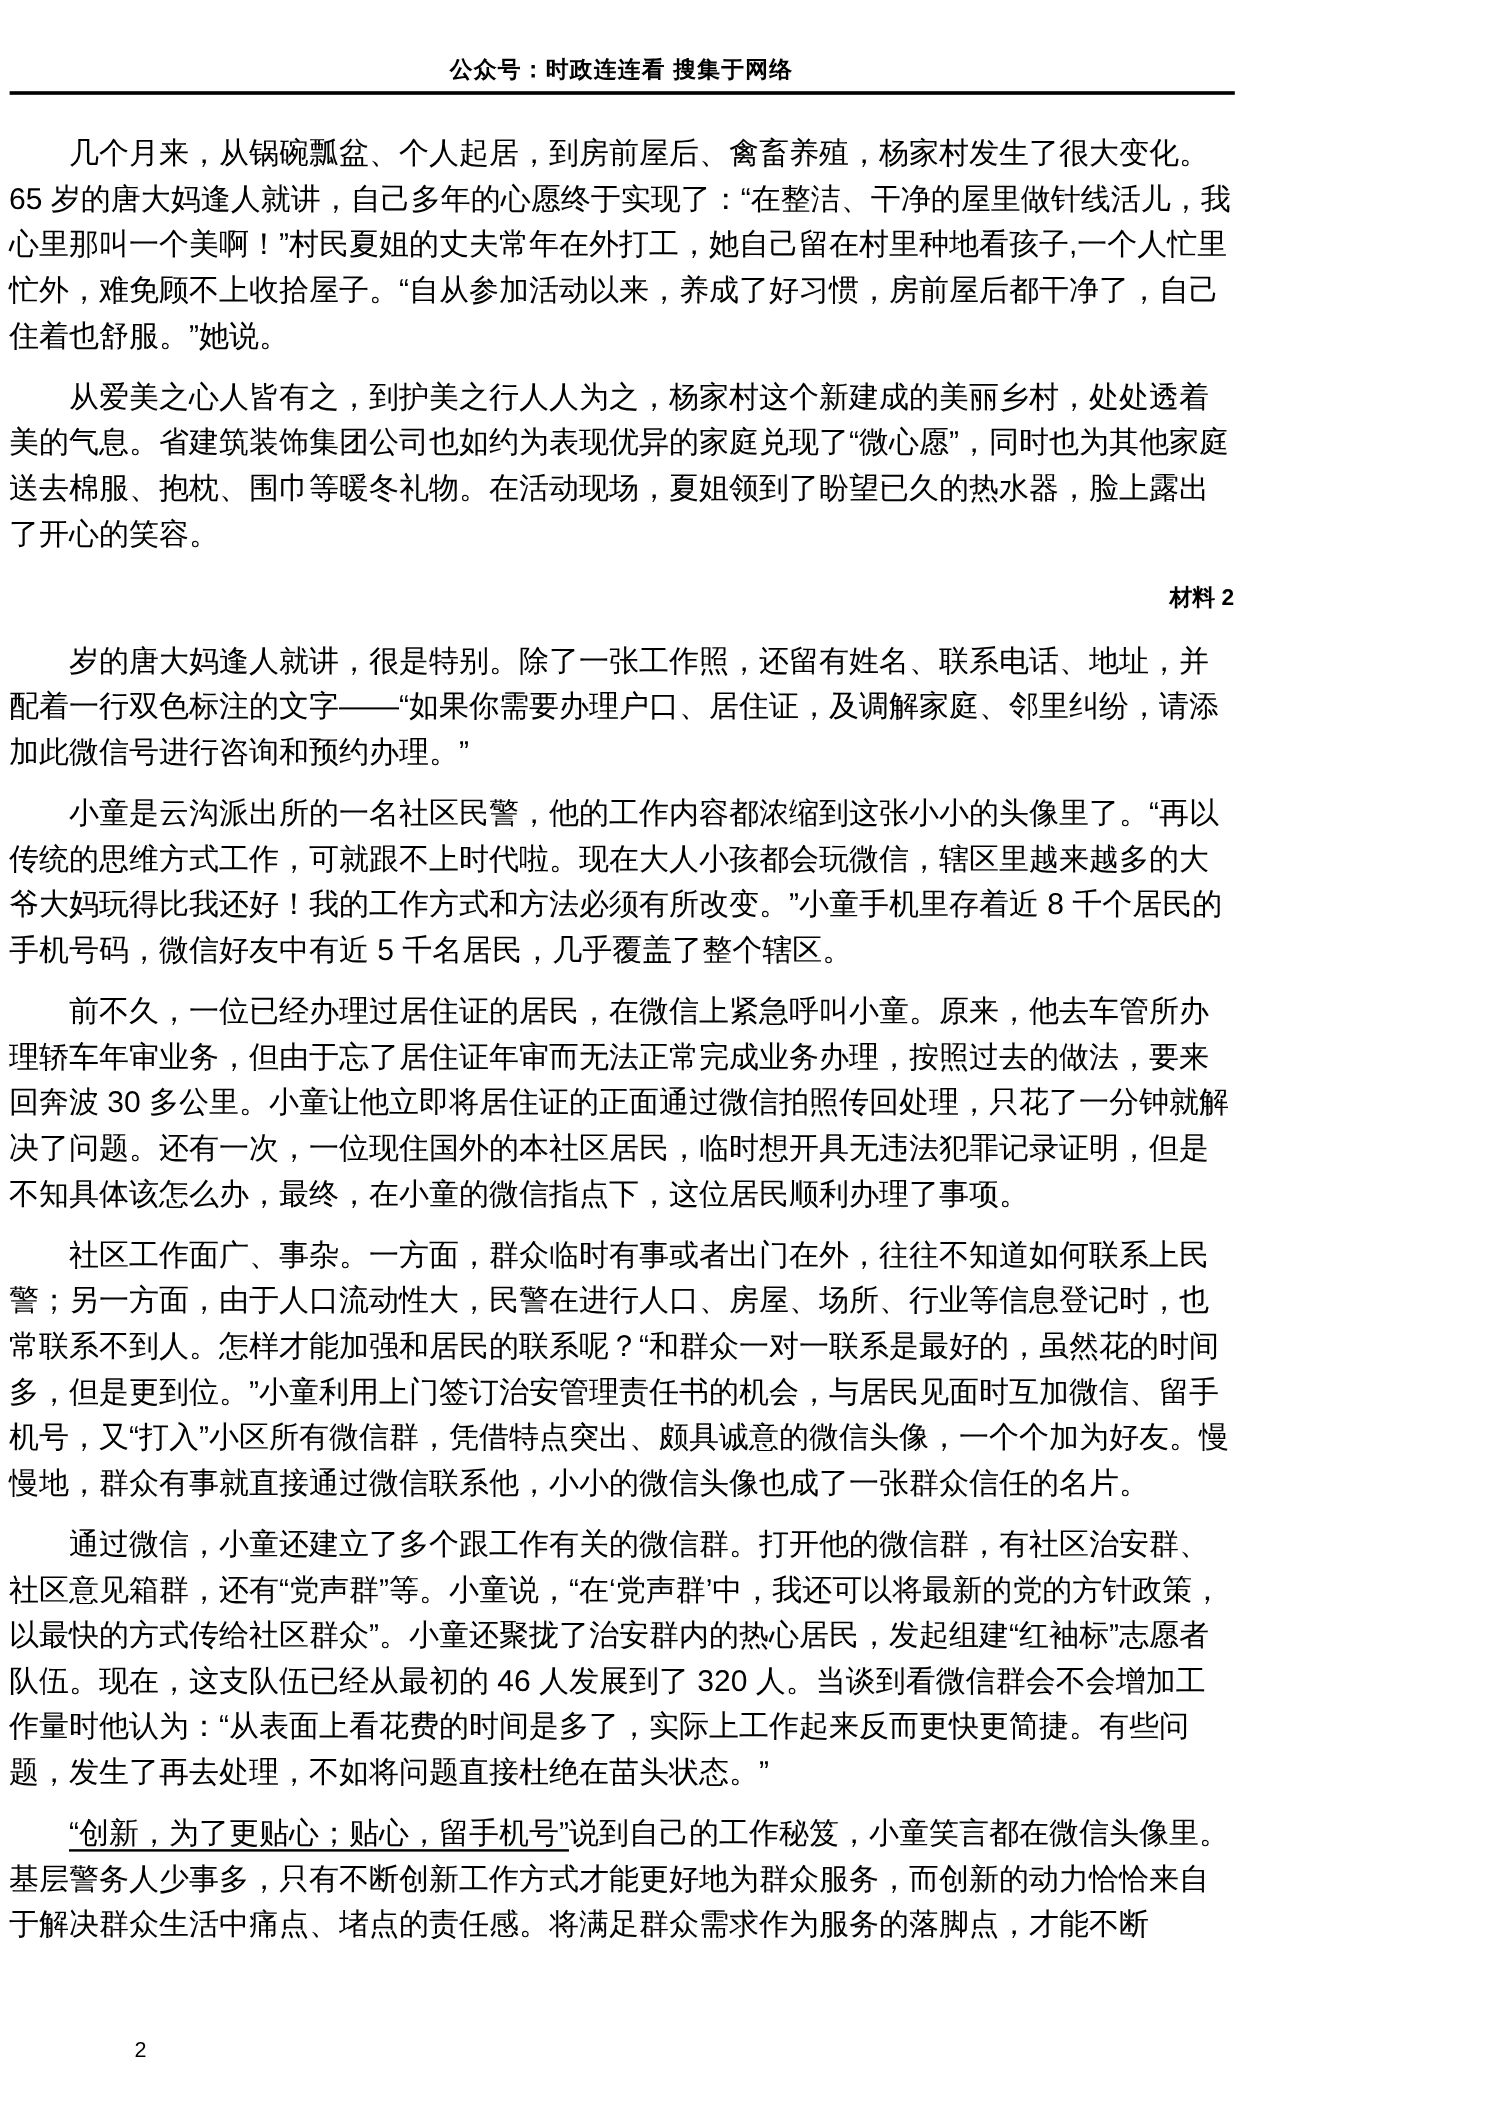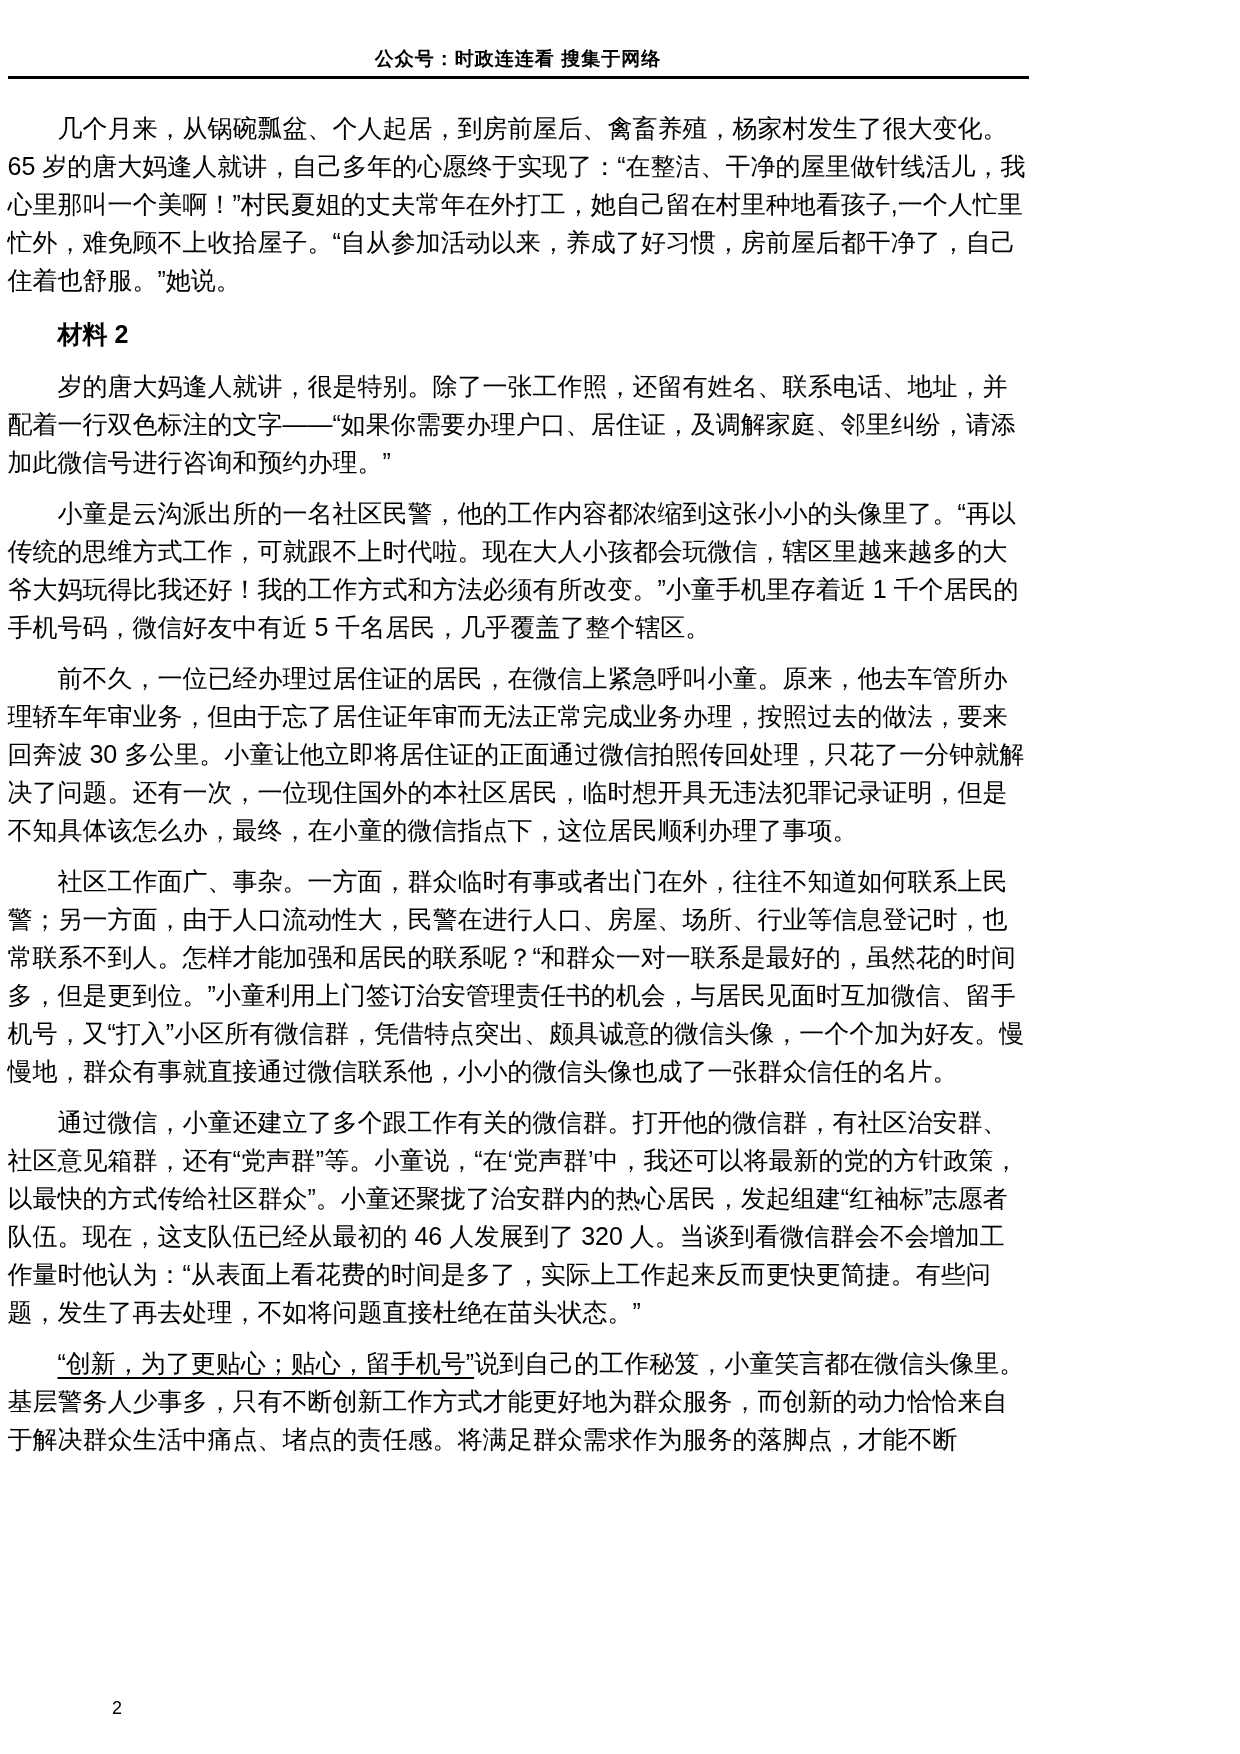--- a/index.html
+++ b/index.html
@@ -42,23 +42,24 @@
     line-height: 38px;
     text-align: left;
   }
   .para {
     margin: 0 0 13px 0;
     text-indent: 2em;
   }
   .heading {
     margin: 16px 0 14px 0;
     text-indent: 2em;
-    font-size: 25px;
+    font-size: 19px;
     font-weight: bold;
     line-height: 38px;
+    text-align: right;
   }
   .underline {
     text-decoration: underline;
     text-decoration-thickness: 2px;
     text-underline-offset: 5px;
   }
   .page-number {
     position: absolute;
     left: 112px;
     top: 1680px;
@@ -71,23 +72,24 @@
 
 <div class="page">
 
   <div class="page-header">
     <div class="header-title">公众号：时政连连看 搜集于网络</div>
     <div class="header-rule"></div>
   </div>
 
   <div class="doc-body">
     <p class="para">几个月来，从锅碗瓢盆、个人起居，到房前屋后、禽畜养殖，杨家村发生了很大变化。65 岁的唐大妈逢人就讲，自己多年的心愿终于实现了：“在整洁、干净的屋里做针线活儿，我心里那叫一个美啊！”村民夏姐的丈夫常年在外打工，她自己留在村里种地看孩子,一个人忙里忙外，难免顾不上收拾屋子。“自从参加活动以来，养成了好习惯，房前屋后都干净了，自己住着也舒服。”她说。</p>
+    <p class="para">从爱美之心人皆有之，到护美之行人人为之，杨家村这个新建成的美丽乡村，处处透着美的气息。省建筑装饰集团公司也如约为表现优异的家庭兑现了“微心愿”，同时也为其他家庭送去棉服、抱枕、围巾等暖冬礼物。在活动现场，夏姐领到了盼望已久的热水器，脸上露出了开心的笑容。</p>
     <h2 class="heading">材料 2</h2>
     <p class="para">岁的唐大妈逢人就讲，很是特别。除了一张工作照，还留有姓名、联系电话、地址，并配着一行双色标注的文字——“如果你需要办理户口、居住证，及调解家庭、邻里纠纷，请添加此微信号进行咨询和预约办理。”</p>
-    <p class="para">小童是云沟派出所的一名社区民警，他的工作内容都浓缩到这张小小的头像里了。“再以传统的思维方式工作，可就跟不上时代啦。现在大人小孩都会玩微信，辖区里越来越多的大爷大妈玩得比我还好！我的工作方式和方法必须有所改变。”小童手机里存着近 1 千个居民的手机号码，微信好友中有近 5 千名居民，几乎覆盖了整个辖区。</p>
+    <p class="para">小童是云沟派出所的一名社区民警，他的工作内容都浓缩到这张小小的头像里了。“再以传统的思维方式工作，可就跟不上时代啦。现在大人小孩都会玩微信，辖区里越来越多的大爷大妈玩得比我还好！我的工作方式和方法必须有所改变。”小童手机里存着近 8 千个居民的手机号码，微信好友中有近 5 千名居民，几乎覆盖了整个辖区。</p>
     <p class="para">前不久，一位已经办理过居住证的居民，在微信上紧急呼叫小童。原来，他去车管所办理轿车年审业务，但由于忘了居住证年审而无法正常完成业务办理，按照过去的做法，要来回奔波 30 多公里。小童让他立即将居住证的正面通过微信拍照传回处理，只花了一分钟就解决了问题。还有一次，一位现住国外的本社区居民，临时想开具无违法犯罪记录证明，但是不知具体该怎么办，最终，在小童的微信指点下，这位居民顺利办理了事项。</p>
     <p class="para">社区工作面广、事杂。一方面，群众临时有事或者出门在外，往往不知道如何联系上民警；另一方面，由于人口流动性大，民警在进行人口、房屋、场所、行业等信息登记时，也常联系不到人。怎样才能加强和居民的联系呢？“和群众一对一联系是最好的，虽然花的时间多，但是更到位。”小童利用上门签订治安管理责任书的机会，与居民见面时互加微信、留手机号，又“打入”小区所有微信群，凭借特点突出、颇具诚意的微信头像，一个个加为好友。慢慢地，群众有事就直接通过微信联系他，小小的微信头像也成了一张群众信任的名片。</p>
     <p class="para">通过微信，小童还建立了多个跟工作有关的微信群。打开他的微信群，有社区治安群、社区意见箱群，还有“党声群”等。小童说，“在‘党声群’中，我还可以将最新的党的方针政策，以最快的方式传给社区群众”。小童还聚拢了治安群内的热心居民，发起组建“红袖标”志愿者队伍。现在，这支队伍已经从最初的 46 人发展到了 320 人。当谈到看微信群会不会增加工作量时他认为：“从表面上看花费的时间是多了，实际上工作起来反而更快更简捷。有些问题，发生了再去处理，不如将问题直接杜绝在苗头状态。”</p>
     <p class="para"><span class="underline">“创新，为了更贴心；贴心，留手机号”</span><span>说到自己的工作秘笈，小童笑言都在微信头像里。基层警务人少事多，只有不断创新工作方式才能更好地为群众服务，而创新的动力恰恰来自于解决群众生活中痛点、堵点的责任感。将满足群众需求作为服务的落脚点，才能不断</span></p>
   </div>
 
   <div class="page-number">2</div>
 
 </div>
 

